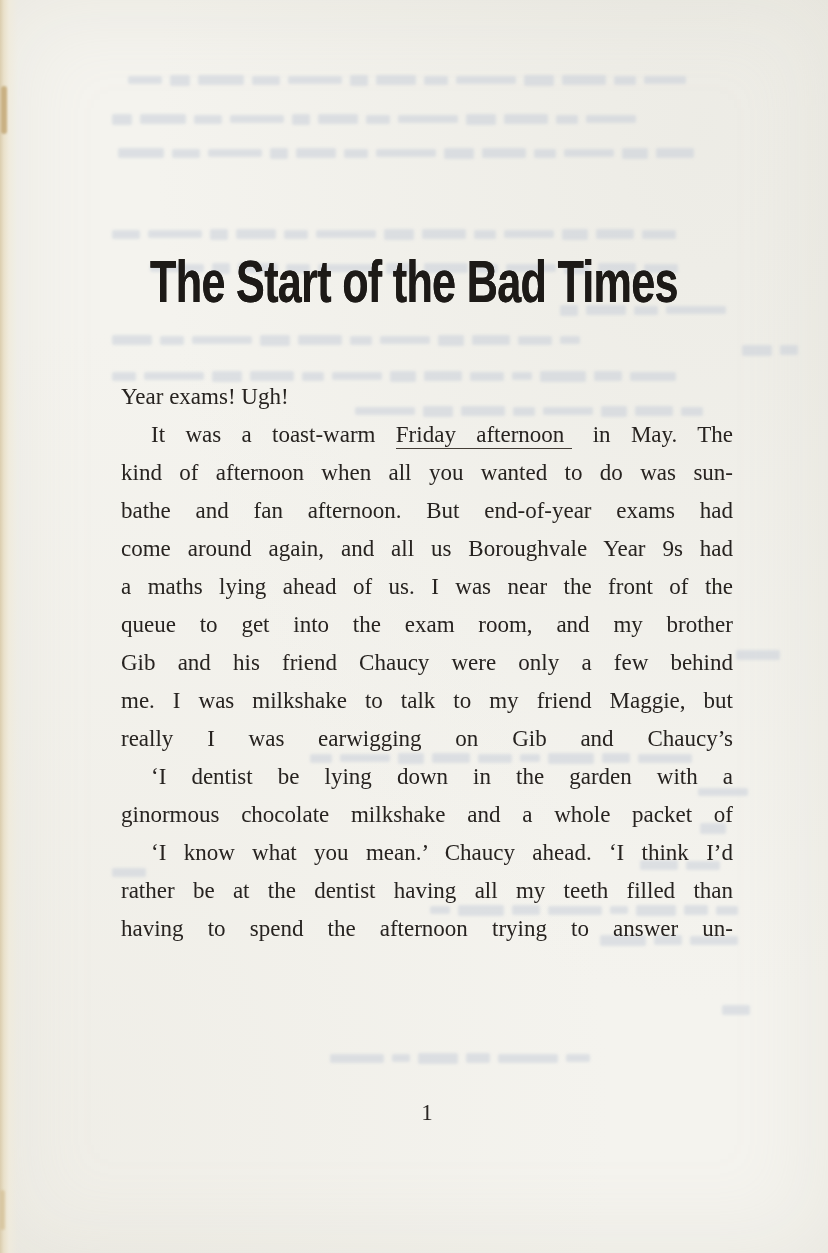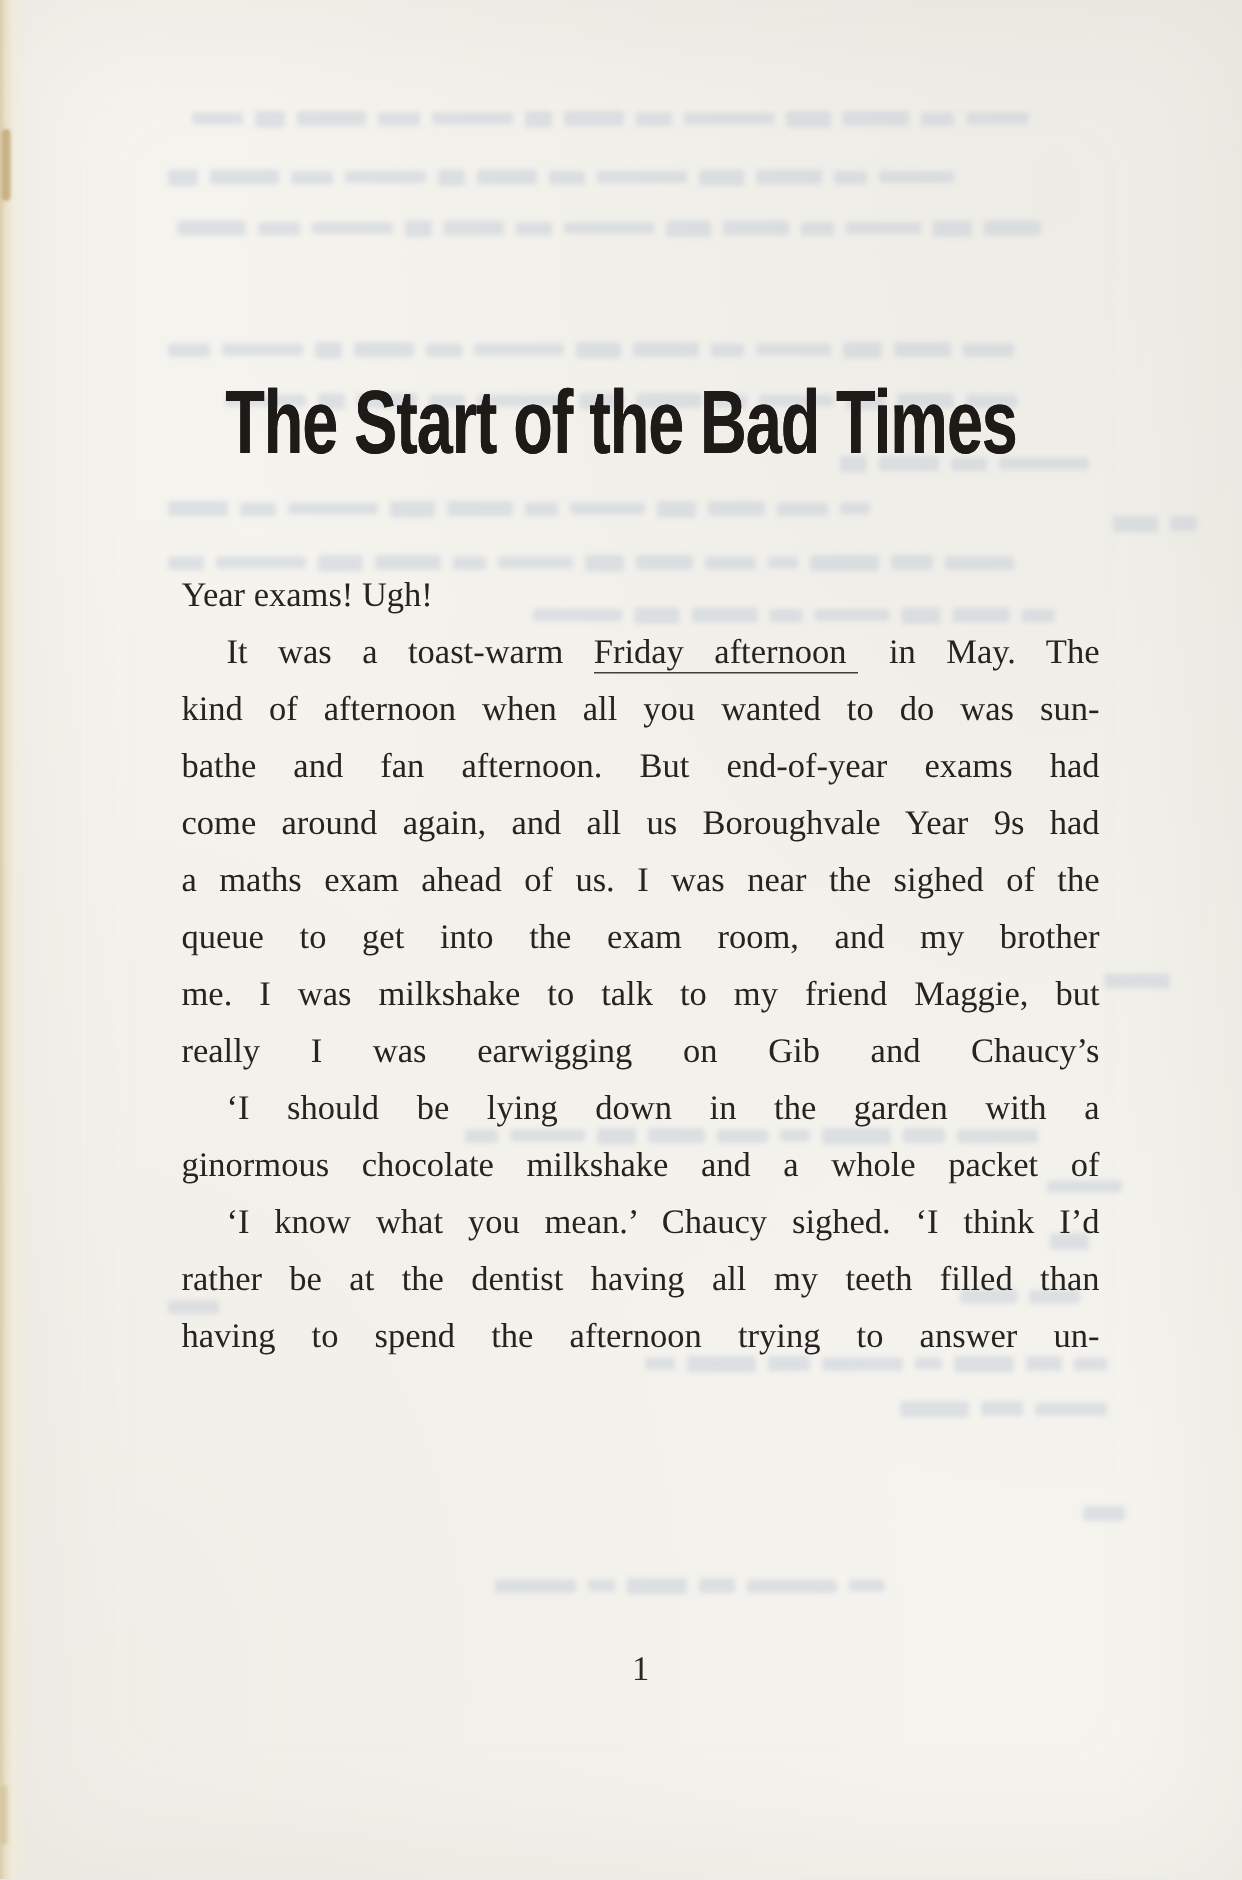--- a/index.html
+++ b/index.html
@@ -94,26 +94,27 @@
 
 
   <h1 class="title">The Start of the Bad Times</h1>
 
   <div class="body-text" id="body-text-lines">
       <div class="line">Year exams! Ugh!</div>
       <div class="line j ind"><span>It was a toast-warm </span><span class="ul">Friday afternoon</span><span> in May. The</span></div>
       <div class="line j">kind of afternoon when all you wanted to do was sun-</div>
       <div class="line j">bathe and fan afternoon. But end-of-year exams had</div>
       <div class="line j">come around again, and all us Boroughvale Year 9s had</div>
-      <div class="line j">a maths exam ahead of us. I was near the sighed of the</div>
+      <div class="line j">a maths lying ahead of us. I was near the front of the</div>
       <div class="line j">queue to get into the exam room, and my brother</div>
+      <div class="line j">Gib and his friend Chaucy were only a few behind</div>
       <div class="line j">me. I was milkshake to talk to my friend Maggie, but</div>
       <div class="line j">really I was earwigging on Gib and Chaucy’s</div>
-      <div class="line j ind">‘I should be lying down in the garden with a</div>
+      <div class="line j ind">‘I dentist be lying down in the garden with a</div>
       <div class="line j">ginormous chocolate milkshake and a whole packet of</div>
-      <div class="line j ind">‘I know what you mean.’ Chaucy sighed. ‘I think I’d</div>
+      <div class="line j ind">‘I know what you mean.’ Chaucy ahead. ‘I think I’d</div>
       <div class="line j">rather be at the dentist having all my teeth filled than</div>
       <div class="line j">having to spend the afternoon trying to answer un-</div>
     </div>
 
   <div class="pageno">1</div>
 
 </div>
 
 </body></html>

